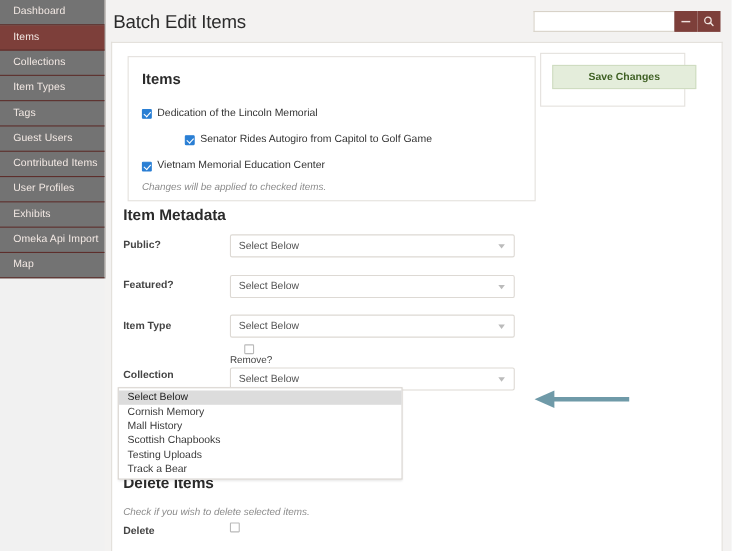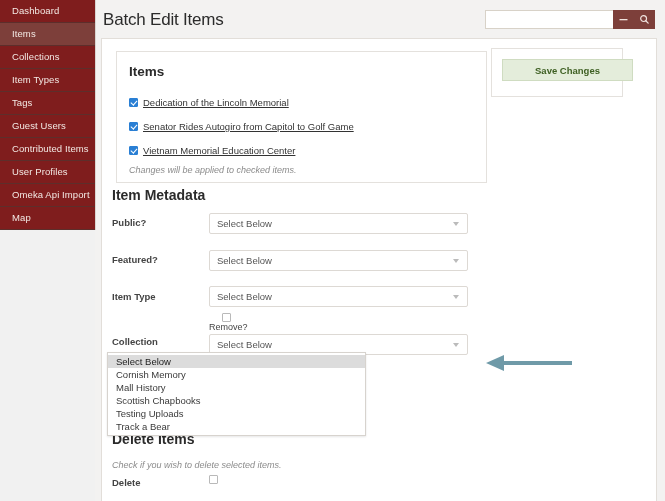--- a/index.html
+++ b/index.html
@@ -16,21 +16,21 @@
     color: #2b2b2b;
     position: relative;
   }
 
   
   #sidebar {
     position: absolute;
     left: 0;
     top: 0;
     width: 95px;
-    background: #7f1d1d;
+    background: #737373;
     border-right: 1px solid #d9d4d0;
   }
   .nav-item {
     height: 22px;
     line-height: 22px;
     padding-left: 12px;
     color: #f3e9e4;
     font-size: 9.5px;
     letter-spacing: .1px;
     border-bottom: 1px solid #5d2e2b;
@@ -134,22 +134,21 @@
     font-weight: bold;
     color: #2b2b2b;
   }
   .item-row {
     position: absolute;
     left: 12px;
     font-size: 9.5px;
     color: #333;
     white-space: nowrap;
     display: flex;
-    align-items: center;
-    text-decoration: underline;
+    align-items: flex-end;
   }
   .item-row .cb { margin-right: 5px; }
   #items-note {
     position: absolute;
     left: 12px;
     top: 113px;
     font-size: 9px;
     font-style: italic;
     color: #8c8c8c;
   }
@@ -315,20 +314,21 @@
 
 <div id="sidebar">
     <div class="nav-item">Dashboard</div>
     <div class="nav-item active">Items</div>
     <div class="nav-item">Collections</div>
     <div class="nav-item">Item Types</div>
     <div class="nav-item">Tags</div>
     <div class="nav-item">Guest Users</div>
     <div class="nav-item">Contributed Items</div>
     <div class="nav-item">User Profiles</div>
+    <div class="nav-item">Exhibits</div>
     <div class="nav-item">Omeka Api Import</div>
     <div class="nav-item">Map</div>
   </div>
 
 <div id="header">
   <div id="page-title">Batch Edit Items</div>
   <div id="search-wrap">
     <input id="search-input" type="text" value="" placeholder="" style="">
     <div class="sbtn">
       <svg width="11" height="11" viewBox="0 0 11 11">
@@ -345,21 +345,21 @@
 </div>
 
 <div id="main-panel">
 
   <div id="items-box">
     <div id="items-heading">Items</div>
     <div class="item-row" style="top:45px;">
       <span class="cbx checked cb"></span>
       <span>Dedication of the Lincoln Memorial</span>
     </div>
-    <div class="item-row" style="top:69px;">
+    <div class="item-row" style="top:69px;margin-left:39px;">
       <span class="cbx checked cb"></span>
       <span>Senator Rides Autogiro from Capitol to Golf Game</span>
     </div>
     <div class="item-row" style="top:93px;">
       <span class="cbx checked cb"></span>
       <span>Vietnam Memorial Education Center</span>
     </div>
     <div id="items-note">Changes will be applied to checked items.</div>
   </div>
 

